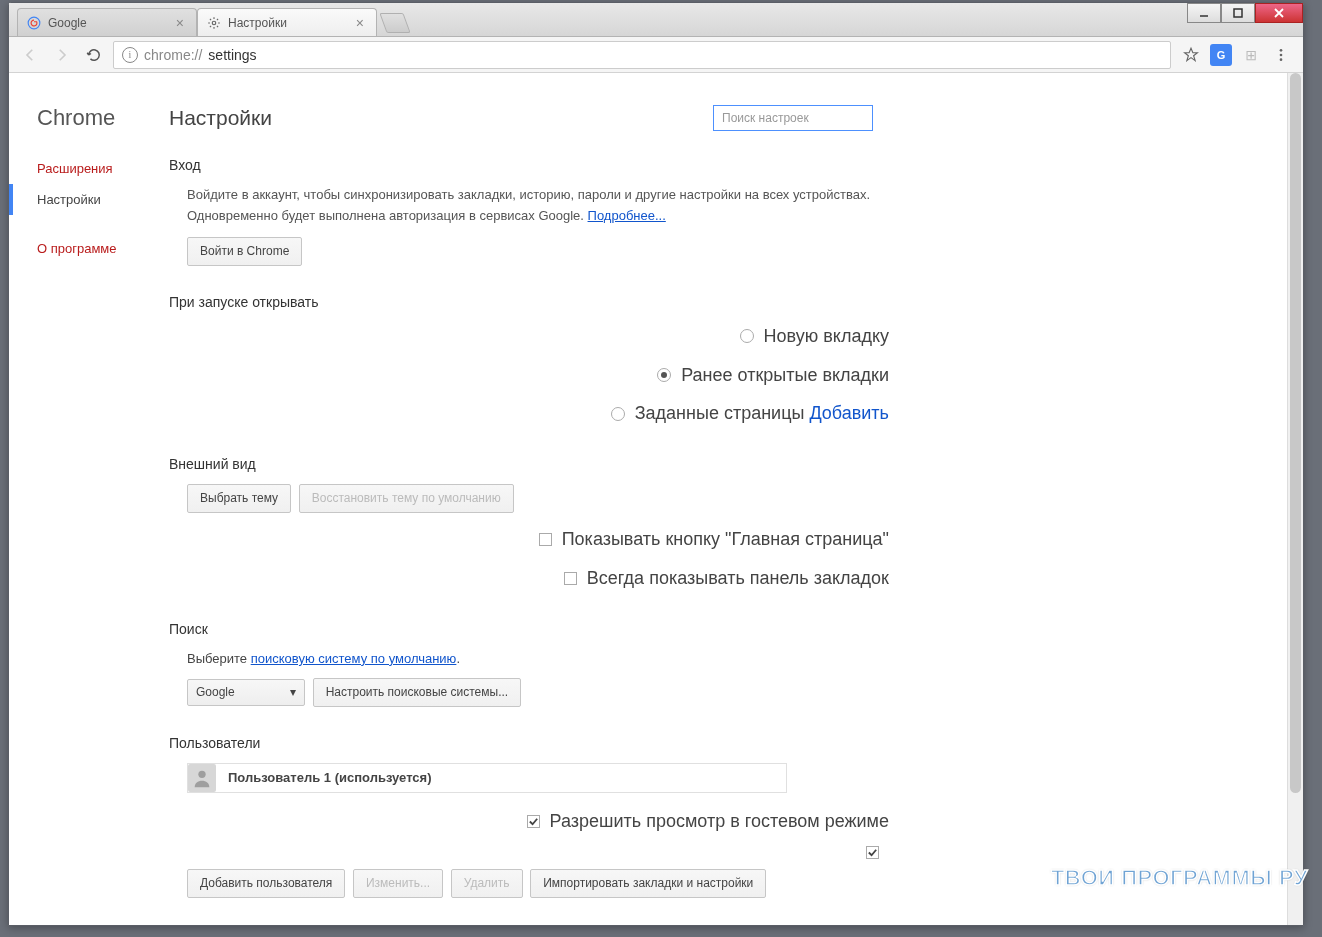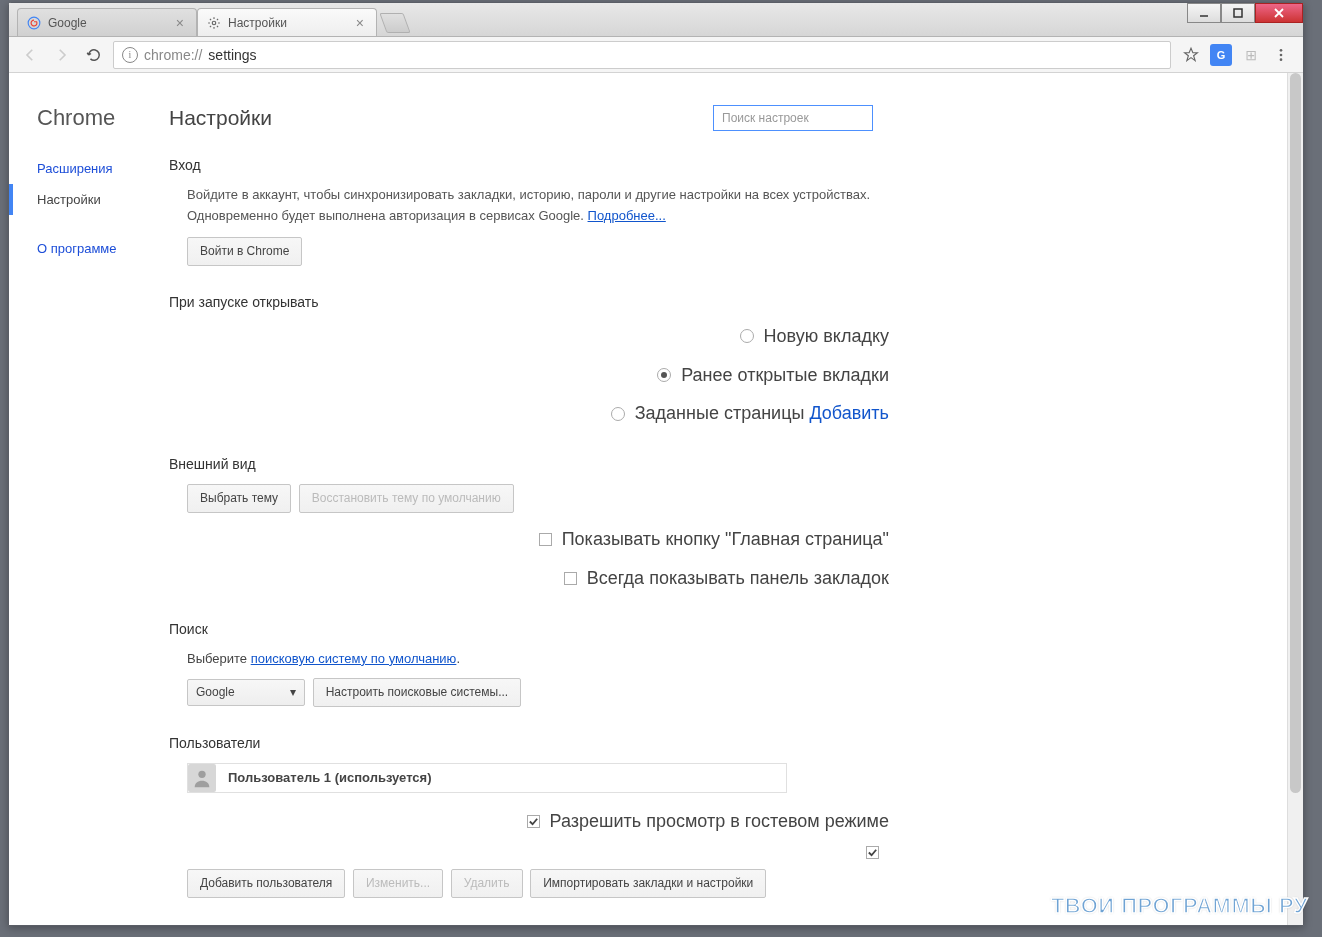--- a/index.html
+++ b/index.html
@@ -32,21 +32,21 @@
 .addr-icon { width: 28px; height: 28px; display: flex; align-items: center; justify-content: center; cursor: pointer; color: #666; }
 .gtranslate { width: 22px; height: 22px; background: #4285f4; border-radius: 3px; display: flex; align-items: center; justify-content: center; color: #fff; font-size: 11px; font-weight: bold; }
 
 
 .content { flex: 1; display: flex; background: #fff; overflow: hidden; position: relative; }
 .content-scroll { position: absolute; right: 0; top: 0; bottom: 0; width: 16px; background: #f0f0f0; border-left: 1px solid #ddd; }
 .content-scroll .thumb { position: absolute; left: 2px; right: 2px; top: 0; height: 720px; background: #c8c8c8; border-radius: 6px; }
 
 .sidebar { width: 160px; padding-top: 32px; }
 .brand { font-size: 22px; color: #555; padding-left: 28px; margin-bottom: 22px; }
-.side-item { font-size: 13px; color: #1d4ed8; padding: 8px 0 8px 28px; cursor: pointer; }
+.side-item { font-size: 13px; color: #b91c1c; padding: 8px 0 8px 28px; cursor: pointer; }
 .side-item.active { color: #444; border-left: 4px solid #4285f4; padding-left: 24px; }
 
 .main { flex: 1; padding: 32px 20px 20px 0; overflow-y: auto; }
 .header-row { display: flex; align-items: center; margin-bottom: 26px; }
 .page-title { font-size: 21px; font-weight: 400; color: #444; }
 .search-box { margin-left: auto; margin-right: 410px; width: 160px; height: 26px; border: 1px solid #4d90fe; padding: 0 8px; font-size: 12px; color: #999; display: flex; align-items: center; }
 
 .section { margin-bottom: 28px; max-width: 720px; }
 .section-title { font-size: 14px; color: #333; margin-bottom: 12px; font-weight: 400; }
 .section-body { padding-left: 18px; font-size: 13px; color: #444; line-height: 1.6; }
@@ -63,21 +63,21 @@
 .check.checked { background: #fff; }
 .check.checked svg { display: block; }
 .check svg { display: none; width: 11px; height: 11px; }
 
 .select { display: inline-flex; align-items: center; justify-content: space-between; min-width: 118px; height: 27px; border: 1px solid #c6c6c6; border-radius: 2px; background: linear-gradient(#f7f7f7,#eee); padding: 0 8px; font-size: 12px; color: #444; cursor: pointer; margin-right: 4px; }
 
 .user-box { border: 1px solid #e0e0e0; display: flex; align-items: center; gap: 12px; max-width: 600px; margin-bottom: 14px; }
 .avatar { width: 28px; height: 28px; background: #d7d7d7; border-radius: 2px; display: flex; align-items: center; justify-content: center; }
 .avatar svg { fill: #9e9e9e; }
 
-.watermark { position: absolute; right: 14px; bottom: 18px; font-family: Arial, sans-serif; font-size: 22px; font-weight: 900; letter-spacing: 0.5px; color: #6fa3d4; -webkit-text-stroke: 1.5px #fff; text-shadow: 0 0 2px rgba(0,0,0,.4); z-index: 50; pointer-events: none; }
+.watermark { position: absolute; right: 14px; bottom: 46px; font-family: Arial, sans-serif; font-size: 22px; font-weight: 900; letter-spacing: 0.5px; color: #6fa3d4; -webkit-text-stroke: 1.5px #fff; text-shadow: 0 0 2px rgba(0,0,0,.4); z-index: 50; pointer-events: none; }
 </style>
 </head>
 <body>
 
 <div class="window">
 
   <div class="win-controls">
     <div class="win-btn">
         <svg viewBox="0 0 12 12">
           <line x1="2" y1="9" x2="10" y2="9" stroke="#333" stroke-width="1.5"></line>

